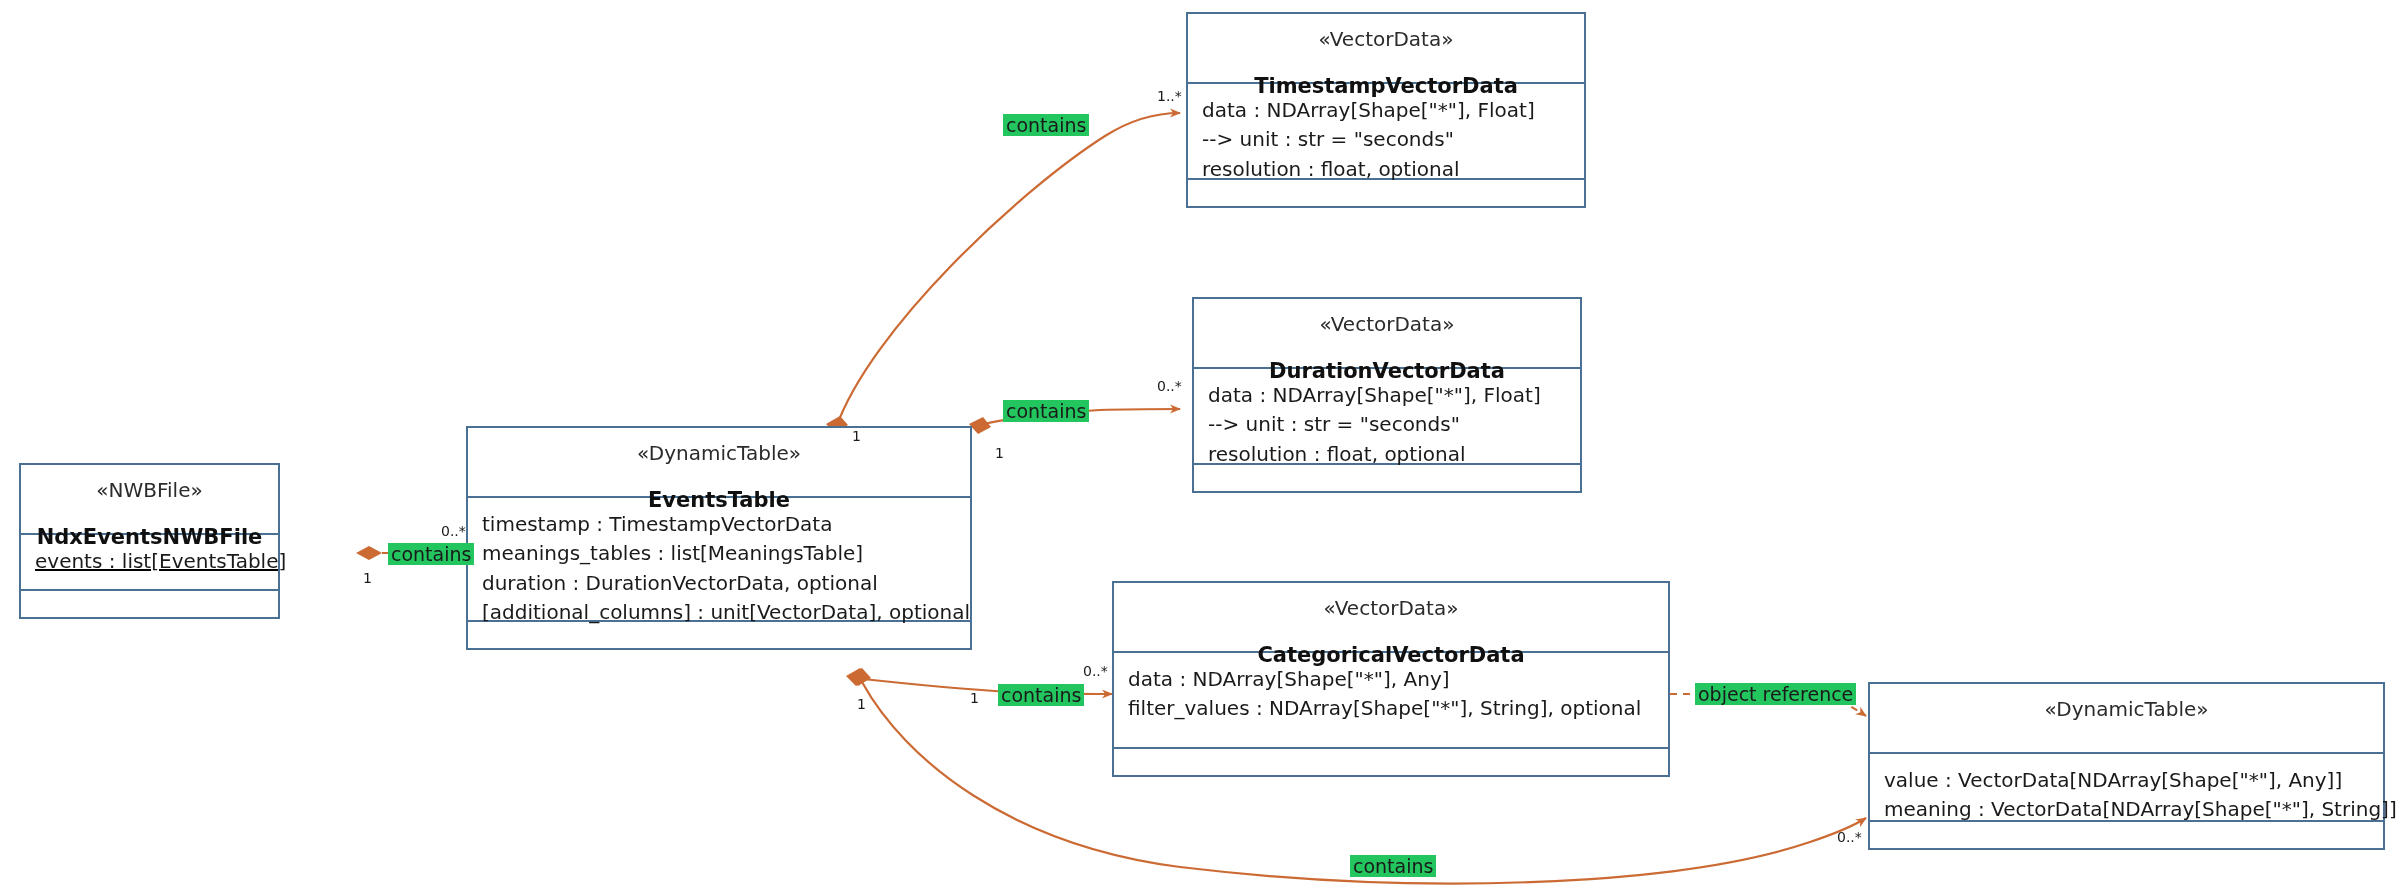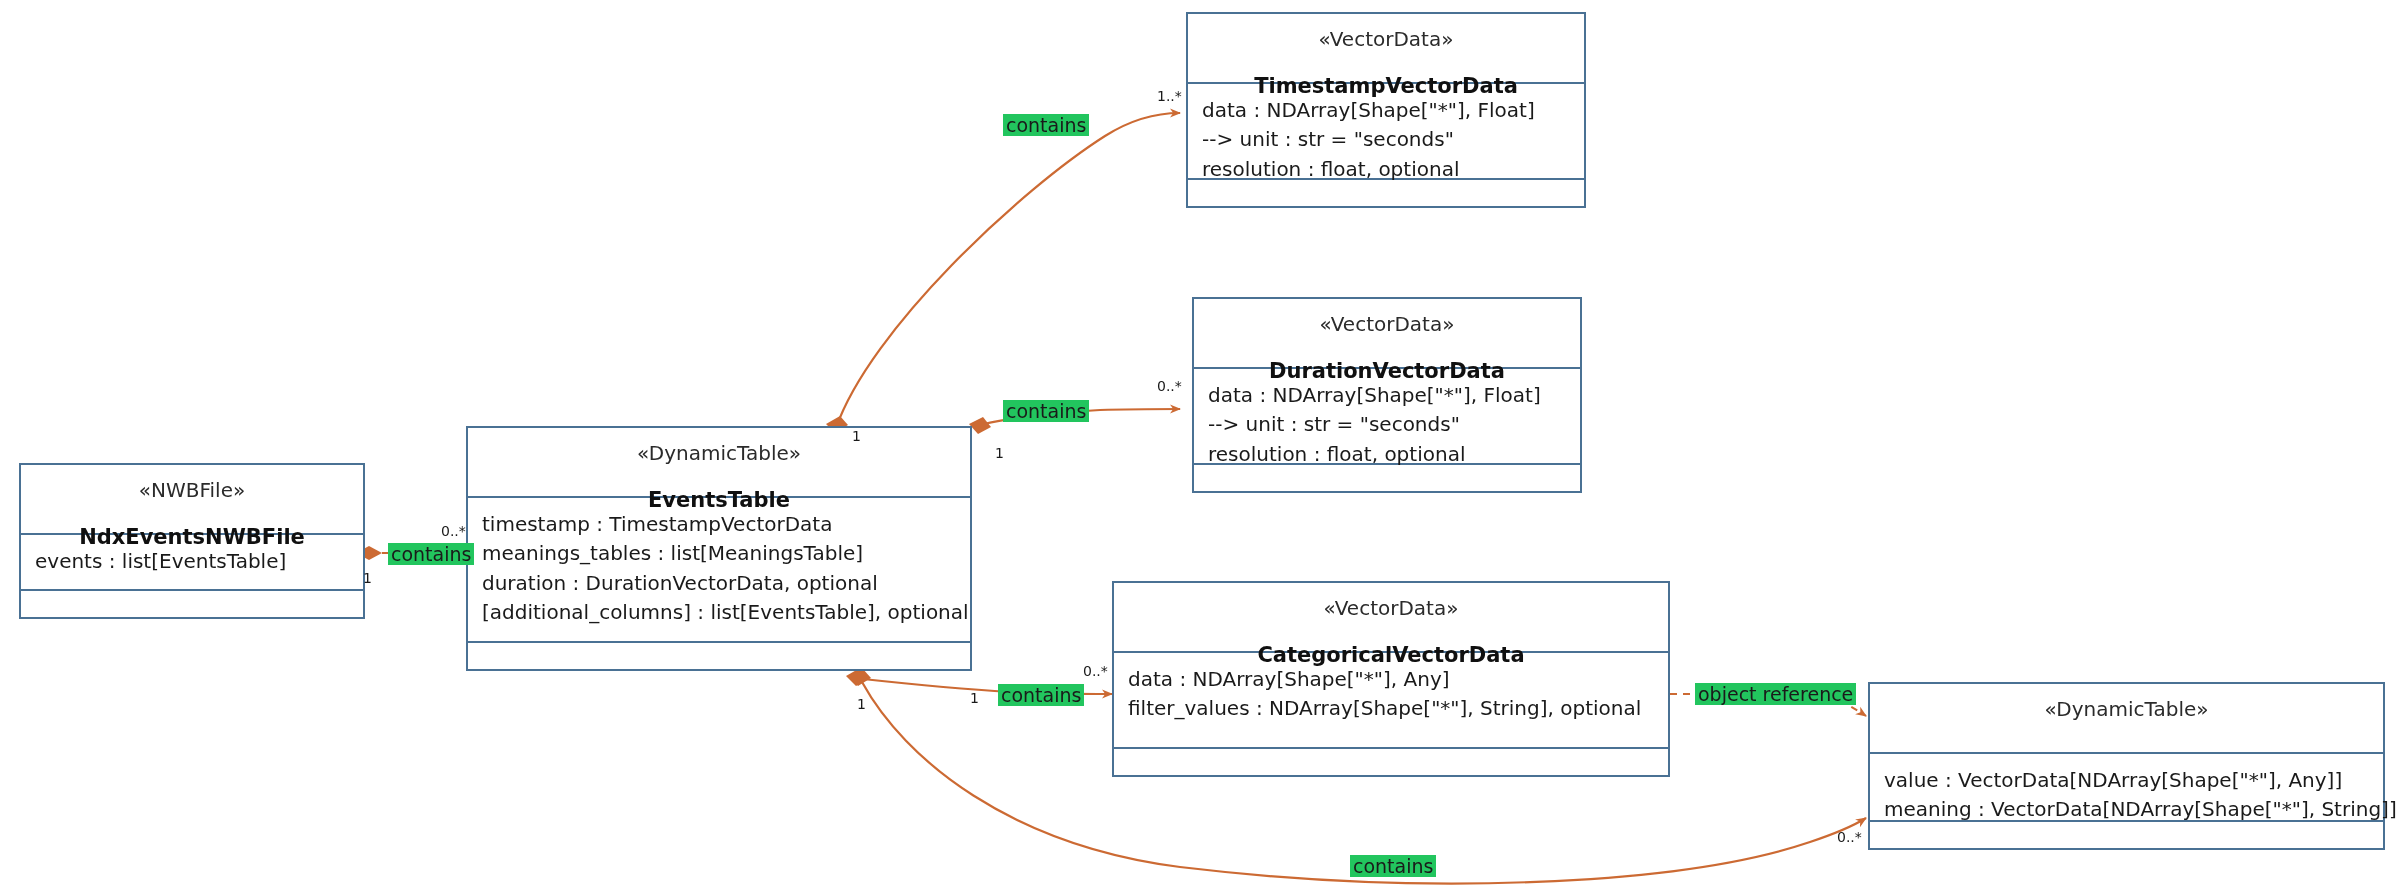--- a/index.html
+++ b/index.html
@@ -128,41 +128,41 @@
       <polygon points="848,676 862,668 871,678 858,686" fill="#cc6a33"></polygon>
       <path d="M 862,682 C 905,760 1010,845 1180,867 C 1420,896 1680,886 1810,842 C 1840,832 1858,823 1866,818" fill="none" stroke="#cc6a33" stroke-width="2.2" marker-end="url(#arrow-open)"></path>
     </g>
 
     <g>
       <path d="M 1670,694 L 1698,694" fill="none" stroke="#cc6a33" stroke-width="2" stroke-dasharray="7,6"></path>
       <path d="M 1840,700 C 1850,706 1860,712 1866,716" fill="none" stroke="#cc6a33" stroke-width="2" stroke-dasharray="7,6" marker-end="url(#arrow-open-dash)"></path>
     </g>
   </svg>
 
-  <div class="uml-class" style="left:19px; top:463px; width:346px;">
+  <div class="uml-class" style="left:19px; top:463px; width:261px;">
     <div class="uml-header" style="height:70px;">
       <span class="uml-stereotype">«NWBFile»</span>
       <span class="uml-name">NdxEventsNWBFile</span>
     </div>
-    <div class="uml-attrs" style="height:56px;">
+    <div class="uml-attrs" style="height:56px;text-decoration:underline;">
       <div class="uml-attr">events : list[EventsTable]</div>
     </div>
     <div class="uml-methods"></div>
   </div>
 
   <div class="uml-class" style="left:466px; top:426px; width:506px;">
     <div class="uml-header" style="height:70px;">
       <span class="uml-stereotype">«DynamicTable»</span>
       <span class="uml-name">EventsTable</span>
     </div>
-    <div class="uml-attrs" style="height:145px;">
+    <div class="uml-attrs" style="height:124px;">
       <div class="uml-attr">timestamp : TimestampVectorData</div>
       <div class="uml-attr">meanings_tables : list[MeaningsTable]</div>
       <div class="uml-attr">duration : DurationVectorData, optional</div>
-      <div class="uml-attr">[additional_columns] : list[EventsTable], optional</div>
+      <div class="uml-attr">[additional_columns] : unit[VectorData], optional</div>
     </div>
     <div class="uml-methods"></div>
   </div>
 
   <div class="uml-class" style="left:1186px; top:12px; width:400px;">
     <div class="uml-header" style="height:70px;">
       <span class="uml-stereotype">«VectorData»</span>
       <span class="uml-name">TimestampVectorData</span>
     </div>
     <div class="uml-attrs" style="height:96px;">

